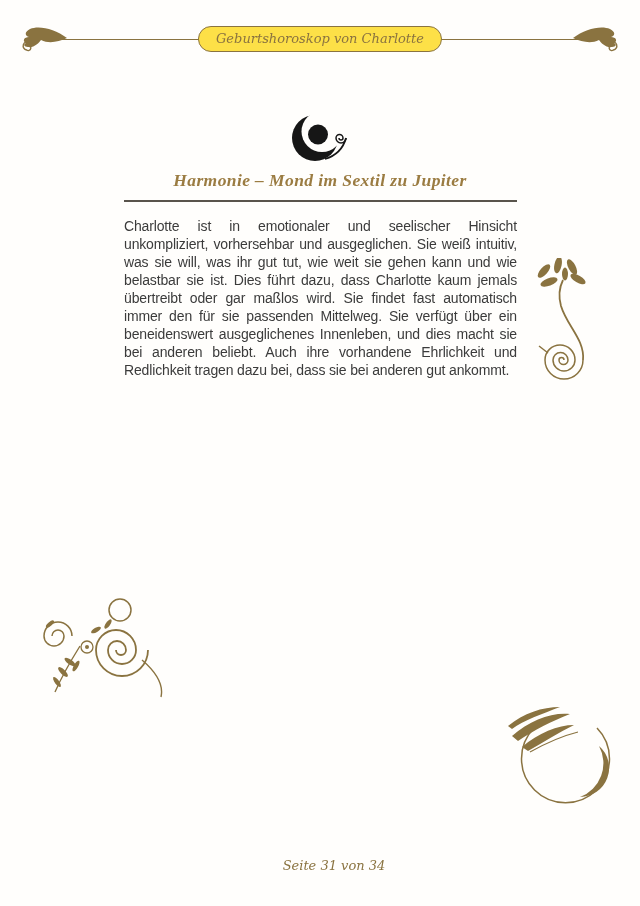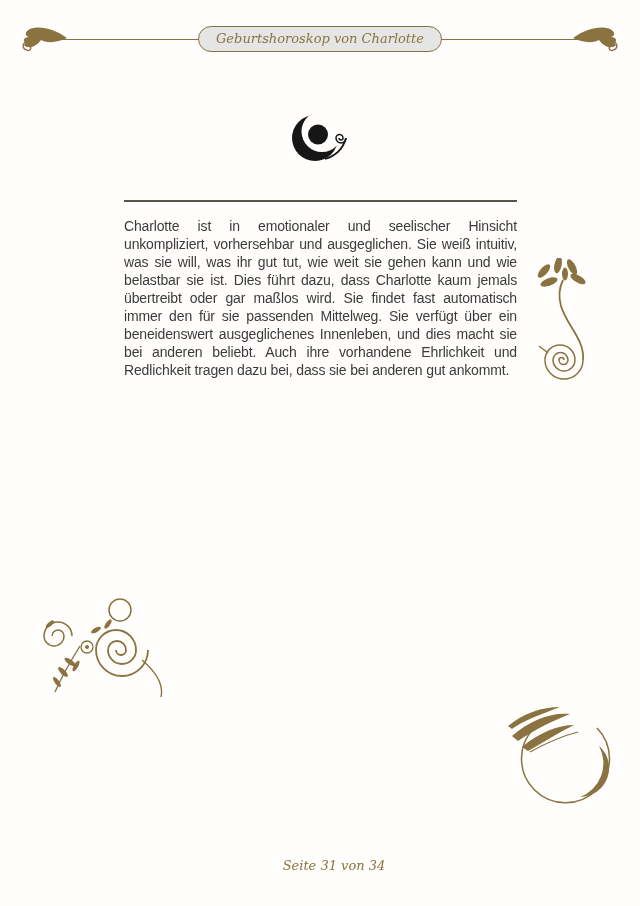--- a/index.html
+++ b/index.html
@@ -14,21 +14,21 @@
   
   .header-rule {
     position:absolute; top:39px; left:30px; right:30px;
     border-top:1.6px solid #8a7340;
   }
   .header-orn { position:absolute; top:23px; width:48px; height:30px; }
   .header-orn.left  { left:20px; }
   .header-orn.right { right:20px; transform:scaleX(-1); }
   .title-capsule {
     position:absolute; top:26px; left:50%; transform:translateX(-50%);
-    background:#e5e5e5;
+    background:#fde047;
     border:1.5px solid #8a7340;
     border-radius:16px;
     padding:4px 17px 5px;
     font-family:"DejaVu Serif", serif;
     font-style:italic;
     font-size:13px;
     color:#8a7340;
     white-space:nowrap;
   }
   
@@ -99,20 +99,21 @@
         <rect width="62" height="56" fill="#fff"></rect>
         <circle cx="33" cy="23.5" r="20.5" fill="#000"></circle>
       </mask>
     </defs>
     <circle cx="26" cy="30" r="23" fill="#161616" mask="url(#crescent-cut)"></circle>
     <circle cx="29" cy="26.5" r="10" fill="#161616"></circle>
     <path d="M36 51 C46 48 54 41 57 30" fill="none" stroke="#161616" stroke-width="1.8"></path>
     <path d="M57 30 a5 5 0 1 1 -10 0 a3.5 3.5 0 1 1 7 0 a2 2 0 1 1 -4 0" fill="none" stroke="#161616" stroke-width="1.5"></path>
   </svg>
 
+  <div class="chapter-heading">Harmonie – Mond im Sextil zu Jupiter</div>
   <div class="heading-rule"></div>
 
   <p class="body-paragraph">Charlotte ist in emotionaler und seelischer Hinsicht unkompliziert, vorhersehbar und ausgeglichen. Sie weiß intuitiv, was sie will, was ihr gut tut, wie weit sie gehen kann und wie belastbar sie ist. Dies führt dazu, dass Charlotte kaum jemals übertreibt oder gar maßlos wird. Sie findet fast automatisch immer den für sie passenden Mittelweg. Sie verfügt über ein beneidenswert ausgeglichenes Innenleben, und dies macht sie bei anderen beliebt. Auch ihre vorhandene Ehrlichkeit und Redlichkeit tragen dazu bei, dass sie bei anderen gut ankommt.</p>
 
   <svg class="orn-branch-spiral" viewBox="0 0 72 134">
     <g fill="none" stroke="#8a7340" stroke-width="1.8">
       <path d="M56 102 C58 82 40 68 34 48 C31 37 33 28 36 22"></path>
       <path d="M56 102 a19 19 0 1 1 -38 0 a15 15 0 1 1 30 0 a11 11 0 1 1 -22 0 a7.5 7.5 0 1 1 15 0 a4.5 4.5 0 1 1 -9 0 a2.5 2.5 0 1 1 5 0" stroke-width="1.5"></path>
       <path d="M12 88 l9 7" stroke-width="1.5"></path>
     </g>

